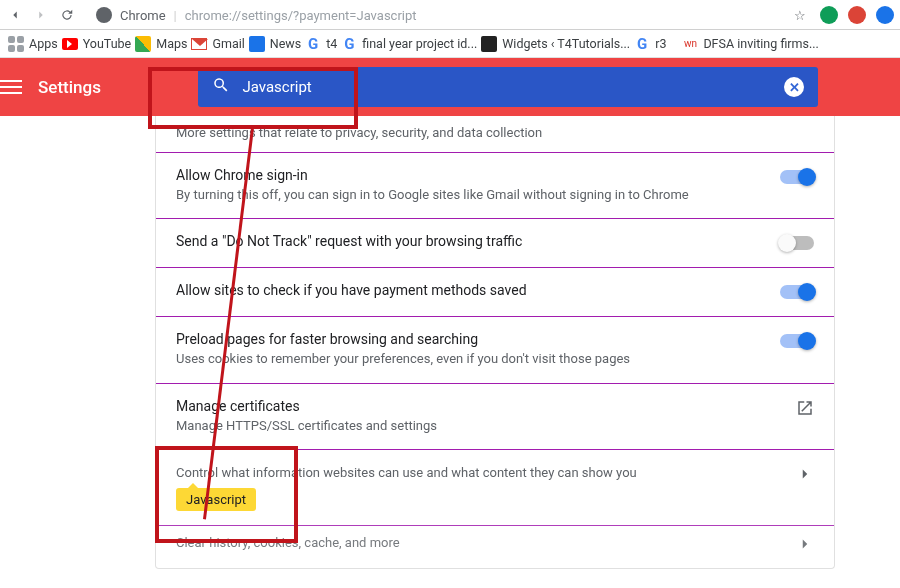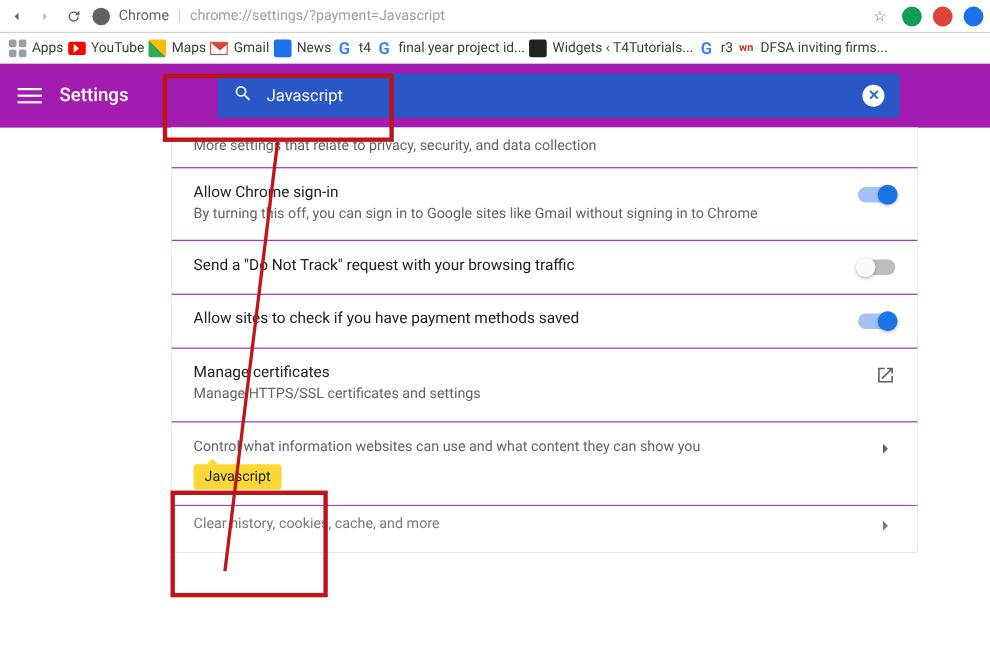--- a/index.html
+++ b/index.html
@@ -2,21 +2,21 @@
 <html><head>
 <meta charset="utf-8">
 <style>
 * { box-sizing: border-box; margin: 0; padding: 0; font-family: -apple-system, BlinkMacSystemFont, "Segoe UI", Roboto, Arial, sans-serif; }
 body { width: 900px; height: 588px; overflow: hidden; background: #fff; position: relative; }
 
 
 .browser-bar { height: 30px; display: flex; align-items: center; gap: 8px; padding: 0 6px; border-bottom: 1px solid #d0d0d0; font-size: 13px; color: #5f6368; }
 .nav-arrow { width: 18px; height: 18px; display: flex; align-items: center; justify-content: center; cursor: pointer; }
 .nav-arrow svg { width: 14px; height: 14px; fill: #5f6368; }
-.url-area { display: flex; align-items: center; gap: 8px; flex: 1; }
+.url-area { display: flex; align-items: flex-end; gap: 8px; flex: 1; margin-left: 12px; }
 .chrome-icon { width: 16px; height: 16px; border-radius: 50%; background: #5f6368; }
 .url-label { color: #5f6368; }
 .url-sep { color: #cfcfcf; }
 .url-text { color: #9aa0a6; flex: 1; }
 .star-icon { width: 18px; }
 .tb-right { display: flex; gap: 10px; align-items: center; }
 .ext-icon { width: 18px; height: 18px; border-radius: 50%; }
 .ext-g { background: #0f9d58; }
 .ext-o { background: #db4437; }
 .ext-b { background: #1a73e8; }
@@ -28,24 +28,24 @@
 .fav-apps { width:16px;height:16px;display:grid;grid-template-columns:1fr 1fr;grid-template-rows:1fr 1fr;gap:2px; }
 .fav-apps div{background:#9aa0a6;border-radius:2px;}
 .fav-yt{width:16px;height:12px;background:#ff0000;border-radius:2px;position:relative;}
 .fav-yt::after{content:"";position:absolute;left:5px;top:2px;border-left:5px solid #fff;border-top:4px solid transparent;border-bottom:4px solid transparent;}
 .fav-gm{width:16px;height:12px;border:1px solid #db4437;position:relative;}
 .fav-gm::after{content:"";position:absolute;left:0;top:0;border-left:8px solid transparent;border-right:8px solid transparent;border-top:7px solid #db4437;}
 .fav-news{width:16px;height:16px;background:#1a73e8;border-radius:2px;}
 .fav-g{color:#4285f4;font-weight:bold;font-size:15px;}
 .fav-wd{width:16px;height:16px;background:#222;border-radius:2px;}
 .fav-maps{width:16px;height:16px;background:linear-gradient(45deg,#34a853 50%,#fbbc04 50%);border-radius:2px;}
-.fav-wn{color:#d93025;font-weight:bold;font-size:10px;}
-
-
-.app-header { height: 58px; background: #a21caf; display: flex; align-items: center; padding: 0 16px; gap: 16px; }
+.fav-wn{color:#d93025;font-weight:normal;font-size:10px;margin-left:12px;}
+
+
+.app-header { height: 58px; background: #ef4444; display: flex; align-items: center; padding: 0 0; gap: 16px; }
 .hamburger { width: 22px; cursor: pointer; }
 .hamburger div { height: 2px; background: #fff; margin: 4px 0; }
 .app-title { color: #fff; font-size: 17px; font-weight: 500; }
 .search-wrap { flex: 1; display: flex; justify-content: center; }
 .search-box { width: 620px; height: 40px; background: #2a56c6; border-radius: 3px; display: flex; align-items: center; padding: 0 14px; gap: 12px; position: relative; }
 .search-icon svg { width: 18px; height: 18px; fill: #fff; }
 .search-input { background: transparent; border: none; outline: none; color: #fff; font-size: 15px; flex: 1; }
 .search-input::placeholder { color: #c7d4f3; }
 .clear-btn { width: 20px; height: 20px; background: #fff; border-radius: 50%; display: flex; align-items: center; justify-content: center; cursor: pointer; color: #3367d6; font-size: 13px; font-weight: bold; }
 .search-box input { caret-color: #fff; }
@@ -226,20 +226,29 @@
 
     <div class="row">
       <div class="row-body">
         <div class="row-title">Allow sites to check if you have payment methods saved</div>
       </div>
       <div class="row-action">
           <div class="toggle on"></div>
         </div>
     </div>
 
+    <div class="row">
+      <div class="row-body">
+        <div class="row-title">Preload pages for faster browsing and searching</div>
+        <div class="row-sub">Uses cookies to remember your preferences, even if you don't visit those pages</div>
+      </div>
+      <div class="row-action">
+          <div class="toggle on"></div>
+        </div>
+    </div>
 
     <div class="row">
       <div class="row-body">
         <div class="row-title">Manage certificates</div>
         <div class="row-sub">Manage HTTPS/SSL certificates and settings</div>
       </div>
       <div class="row-action external">
           <svg viewBox="0 0 24 24">
             <path d="M14 3v2h3.59L7 15.59 8.41 17 19 6.41V10h2V3h-7zM5 5h6V3H3v18h18v-8h-2v6H5V5z"></path>
           </svg>

